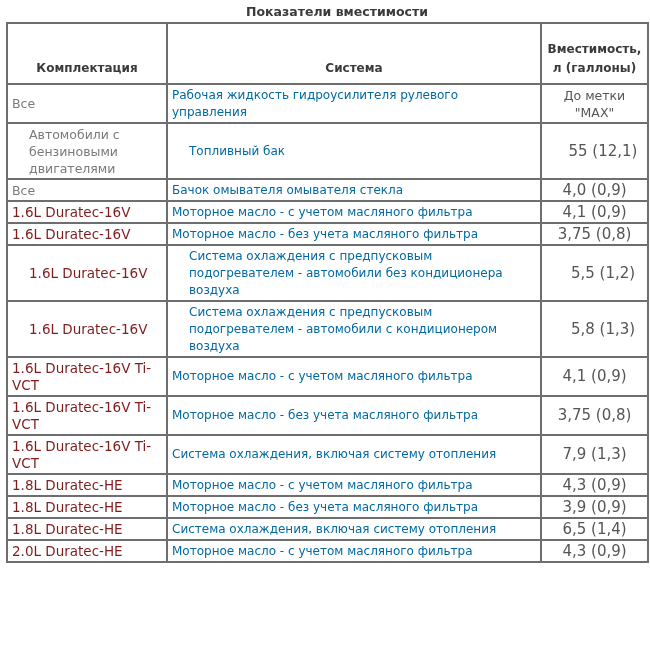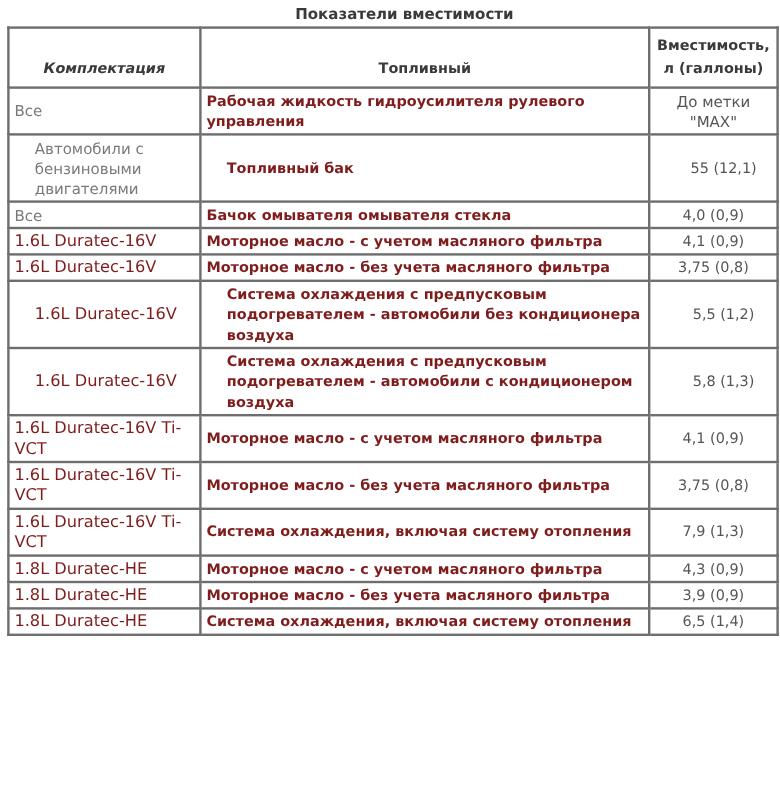--- a/index.html
+++ b/index.html
@@ -40,41 +40,40 @@
       border: 2px solid #6e6e6e;
       padding: 1px 4px;
       vertical-align: middle;
       line-height: 17px;
     }
     th {
       font-size: 12px;
       font-weight: bold;
       color: #3a3a3a;
       height: 40px;
-      padding-top: 2px;
+      padding-top: 13px;
       padding-bottom: 2px;
     }
-    th.h1 { text-align: center; vertical-align: bottom; padding-bottom: 6px; font-style: italic; }
+    th.h1 { text-align: center; vertical-align: bottom; padding-bottom: 6px; }
     th.h2 { text-align: center; vertical-align: bottom; padding-bottom: 6px; }
     th.h3 { text-align: center; vertical-align: middle; line-height: 19px; }
     td.k {
       font-size: 13.5px;
       color: #7f1d1d;
     }
     td.k.light {
       font-size: 12.5px;
       color: #7a7a7a;
     }
     td.p {
       font-size: 12px;
-      color: #7f1d1d;
-      font-weight: bold;
+      color: #0369a1;
     }
     td.v {
-      font-size: 12px;
+      font-size: 15px;
       text-align: center;
       color: #555;
     }
     td.v.small {
       font-size: 12.5px;
       line-height: 17px;
     }
     tr.r1 td { height: 35px; }
     tr.r3 td { height: 52px; padding-left: 21px; }
     tr.r1x td { height: 18px; }
@@ -87,21 +86,21 @@
 
 <table>
   <colgroup>
       <col class="c1">
       <col class="c2">
       <col class="c3">
     </colgroup>
   <thead>
     <tr>
       <th class="h1">Комплектация</th>
-      <th class="h2">Топливный</th>
+      <th class="h2">Система</th>
       <th class="h3">Вместимость, л (галлоны)</th>
     </tr>
   </thead>
   <tbody>
     <tr class="r1">
       <td class="k light">Все</td>
       <td class="p">Рабочая жидкость гидроусилителя рулевого управления</td>
       <td class="v small">До метки "MAX"</td>
     </tr>
     <tr class="r3">
@@ -157,14 +156,19 @@
     <tr class="r1x">
       <td class="k">1.8L Duratec-HE</td>
       <td class="p">Моторное масло - без учета масляного фильтра</td>
       <td class="v">3,9 (0,9)</td>
     </tr>
     <tr class="r1x">
       <td class="k">1.8L Duratec-HE</td>
       <td class="p">Система охлаждения, включая систему отопления</td>
       <td class="v">6,5 (1,4)</td>
     </tr>
+    <tr class="r1x">
+      <td class="k">2.0L Duratec-HE</td>
+      <td class="p">Моторное масло - с учетом масляного фильтра</td>
+      <td class="v">4,3 (0,9)</td>
+    </tr>
   </tbody>
 </table>
 
 </body></html>

